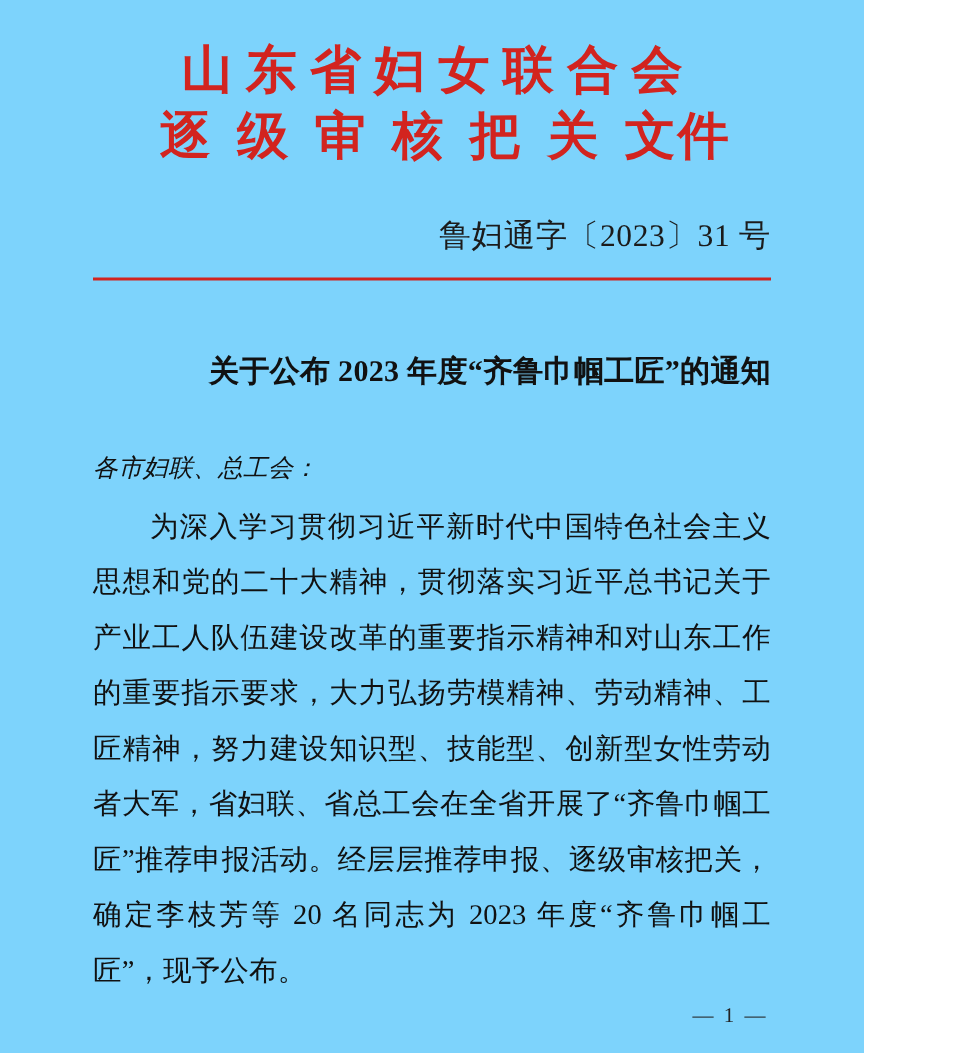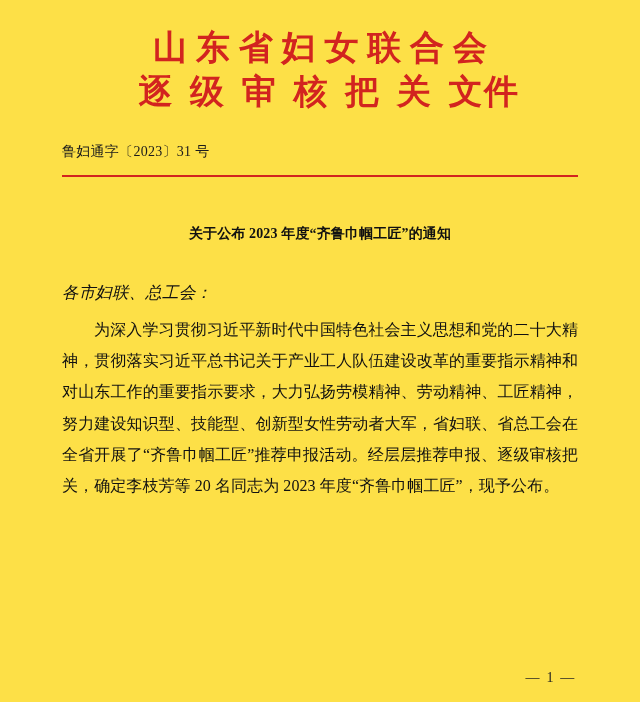--- a/index.html
+++ b/index.html
@@ -8,25 +8,25 @@
   }
   body {
     width: 640px;
     height: 702px;
     background: #ffffff;
     font-family: "Liberation Serif", "DejaVu Serif", serif;
     overflow: hidden;
   }
   .page {
     position: relative;
-    width: 640px;
+    width: 576px;
     height: 702px;
     box-sizing: border-box;
     padding: 0 62px;
-    background: #fde047;
+    background: #7dd3fc;
   }
   .masthead {
     padding-top: 26px;
     text-align: center;
   }
   .masthead-line {
     color: #d2241f;
     font-weight: bold;
     font-size: 34px;
     line-height: 1.28;
@@ -42,50 +42,50 @@
   }
   .masthead-line-2 .main {
     letter-spacing: 0.52em;
     padding-left: 0.52em;
   }
   .masthead-line-2 .wenjian {
     letter-spacing: 0.04em;
   }
   .doc-number {
     margin-top: 30px;
-    text-align: left;
-    font-size: 14px;
+    text-align: right;
+    font-size: 21px;
     color: #1b1b1b;
     letter-spacing: 0.02em;
   }
   .red-rule {
     margin-top: 14px;
     height: 2px;
     background: #d2241f;
     width: 100%;
   }
   .doc-title {
     margin-top: 46px;
-    text-align: center;
-    font-size: 14px;
+    text-align: right;
+    font-size: 20px;
     font-weight: bold;
     color: #111111;
     letter-spacing: 0.01em;
     line-height: 1.5;
   }
   .salutation {
     margin-top: 38px;
     font-size: 16.5px;
     color: #111111;
     letter-spacing: 0.01em;
     font-style: italic;
   }
   .body-para {
     margin-top: 10px;
-    font-size: 16px;
+    font-size: 19px;
     color: #111111;
     line-height: 1.95;
     text-align: justify;
     text-indent: 2em;
     letter-spacing: 0.005em;
   }
   .page-number {
     position: absolute;
     left: 0;
     right: 0;

